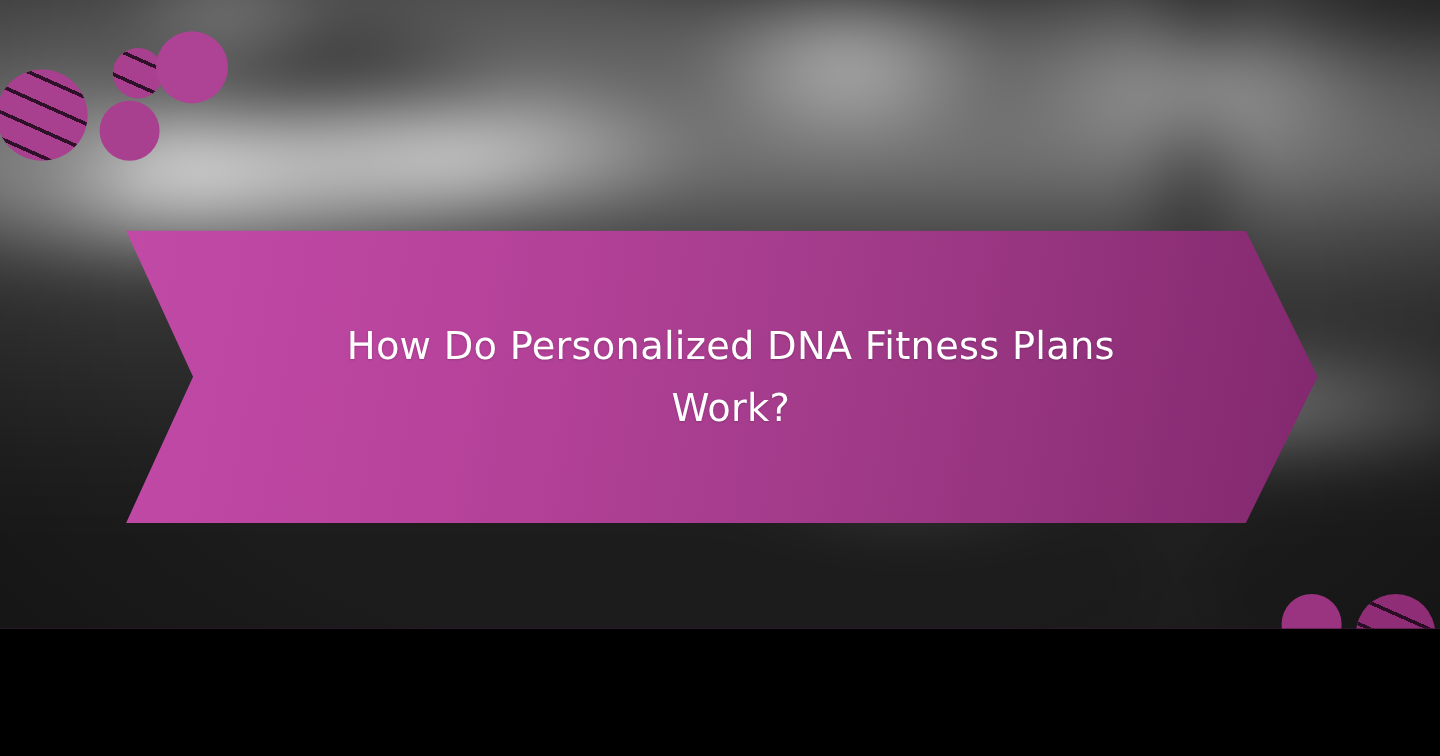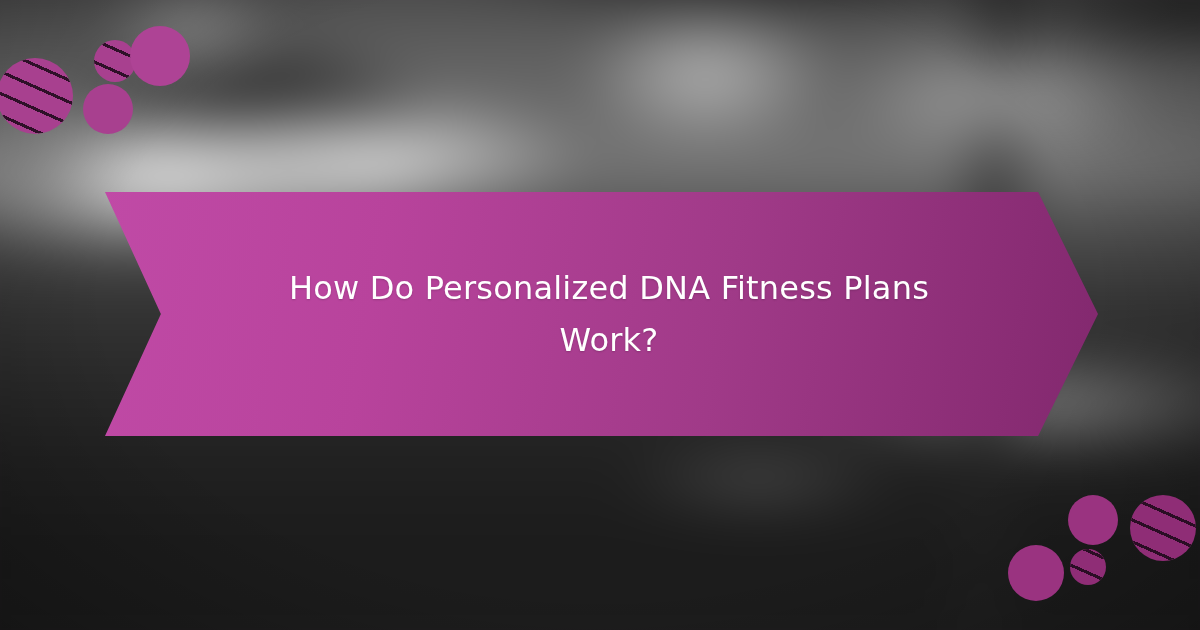--- a/index.html
+++ b/index.html
@@ -3,21 +3,21 @@
 <meta charset="utf-8">
 <style>
   html, body {
     margin: 0;
     padding: 0;
     background: #000;
   }
   #stage {
     position: relative;
     width: 1200px;
-    height: 630px;
+    height: 524px;
     overflow: hidden;
     font-family: "DejaVu Sans", sans-serif;
     background: #701a75;
   }
 
   
   #bg-photo {
     position: absolute;
     inset: -60px;
     filter: blur(26px) grayscale(100%);

